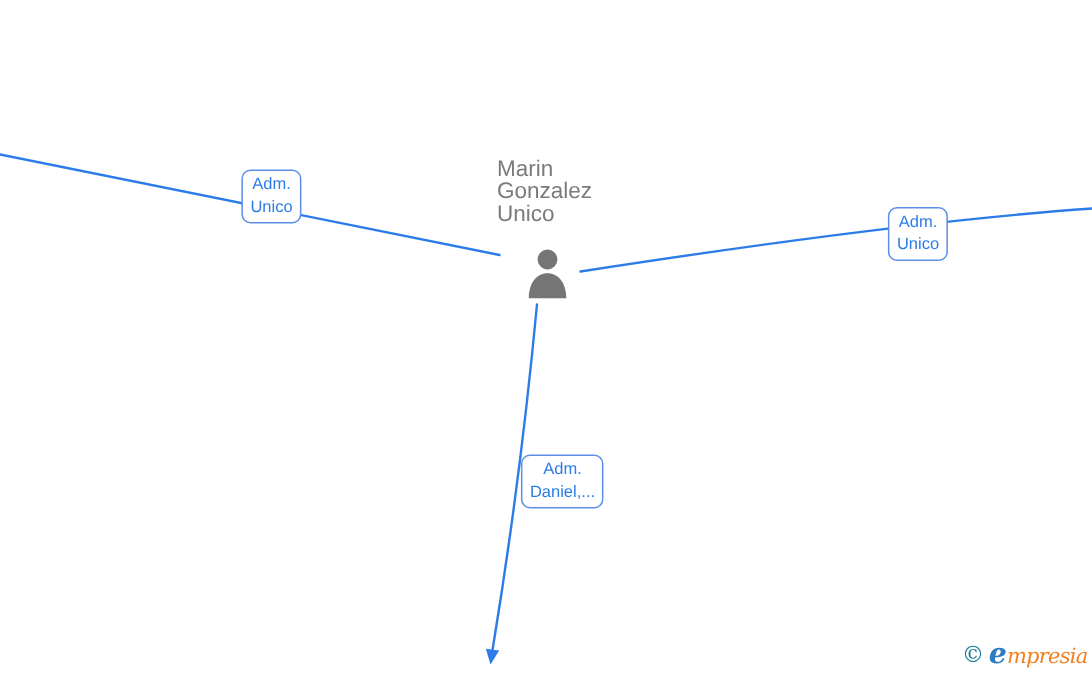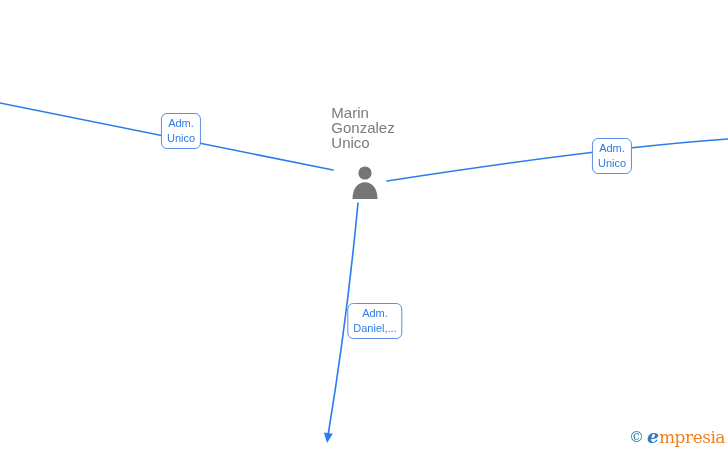--- a/index.html
+++ b/index.html
@@ -76,21 +76,22 @@
     vertical-align: 1px;
   }
   .logo-initial {
     color: var(--logo-initial, #2e7cc3);
     font-style: italic;
     font-weight: bold;
     font-size: 19px;
   }
   .logo-rest {
     color: var(--logo-rest, #f08020);
-    font-size: 17px;
+    font-style: italic;
+    font-size: 14px;
     letter-spacing: -0.5px;
   }
 </style>
 </head>
 <body>
 
 <div class="canvas">
 
   <svg class="edges" viewBox="0 0 728 450">
     <path d="M 0 103 L 333 170"></path>

